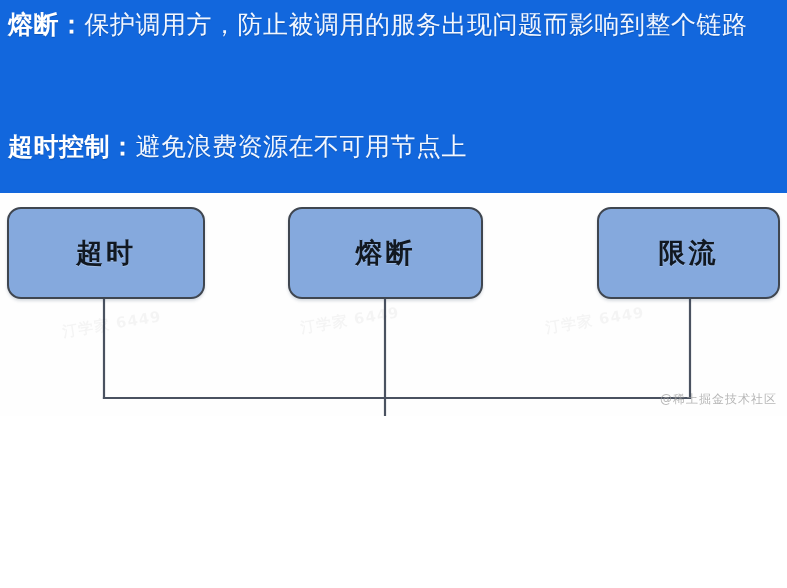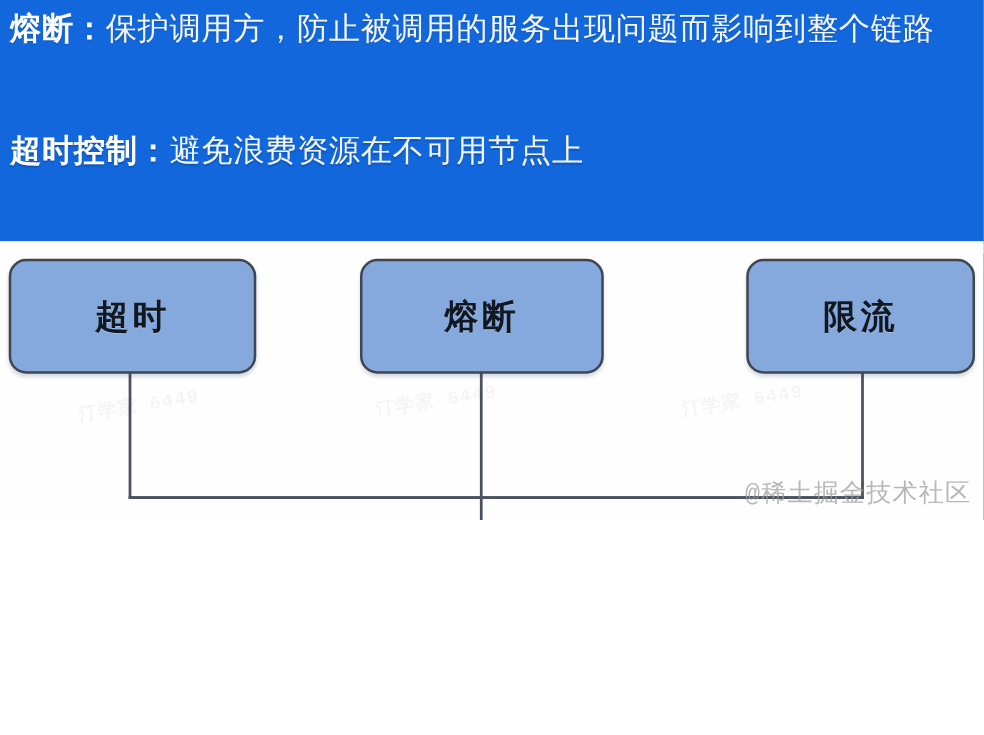--- a/index.html
+++ b/index.html
@@ -9,21 +9,20 @@
   }
   body {
     font-family: "DejaVu Sans", "Liberation Sans", sans-serif;
   }
   #screen {
     position: relative;
     width: 787px;
     height: 416px;
     overflow: hidden;
     background: #404040;
-    font-family: Liberation Mono, monospace;
   }
 
   
   #banner {
     position: absolute;
     left: 0;
     top: 0;
     width: 787px;
     height: 193px;
     background: #1267dd;
@@ -38,21 +37,21 @@
     line-height: 30px;
     letter-spacing: 0.5px;
     text-shadow: 0 1px 1px rgba(0,0,0,0.18);
   }
   .banner-line .kw {
     font-weight: 700;
     color: #ffffff;
   }
   #banner-line-0 { top: 10px; }
   #banner-line-1 { top: 66px; }
-  #banner-line-2 { top: 108px; }
+  #banner-line-2 { top: 132px; }
 
   
   #banner-underglow {
     position: absolute;
     left: 0;
     top: 193px;
     width: 787px;
     height: 10px;
     background: linear-gradient(to bottom, #cfe0f6 0%, #f6f9fd 60%, #ffffff 100%);
   }
@@ -114,21 +113,21 @@
   #wm-0 { left: 62px;  top: 122px; }
   #wm-1 { left: 300px; top: 118px; }
   #wm-2 { left: 545px; top: 118px; }
   #wm-3 { left: 55px;  top: 342px; font-size: 18px; opacity: 0.045; }
 
   #wm-brand {
     position: absolute;
     right: 10px;
     bottom: 8px;
     color: #9b9b9b;
-    font-size: 20px;
+    font-size: 12px;
     letter-spacing: 1px;
     opacity: 0.72;
     white-space: nowrap;
     user-select: none;
   }
 </style>
 </head>
 <body>
 
 <div id="screen">

